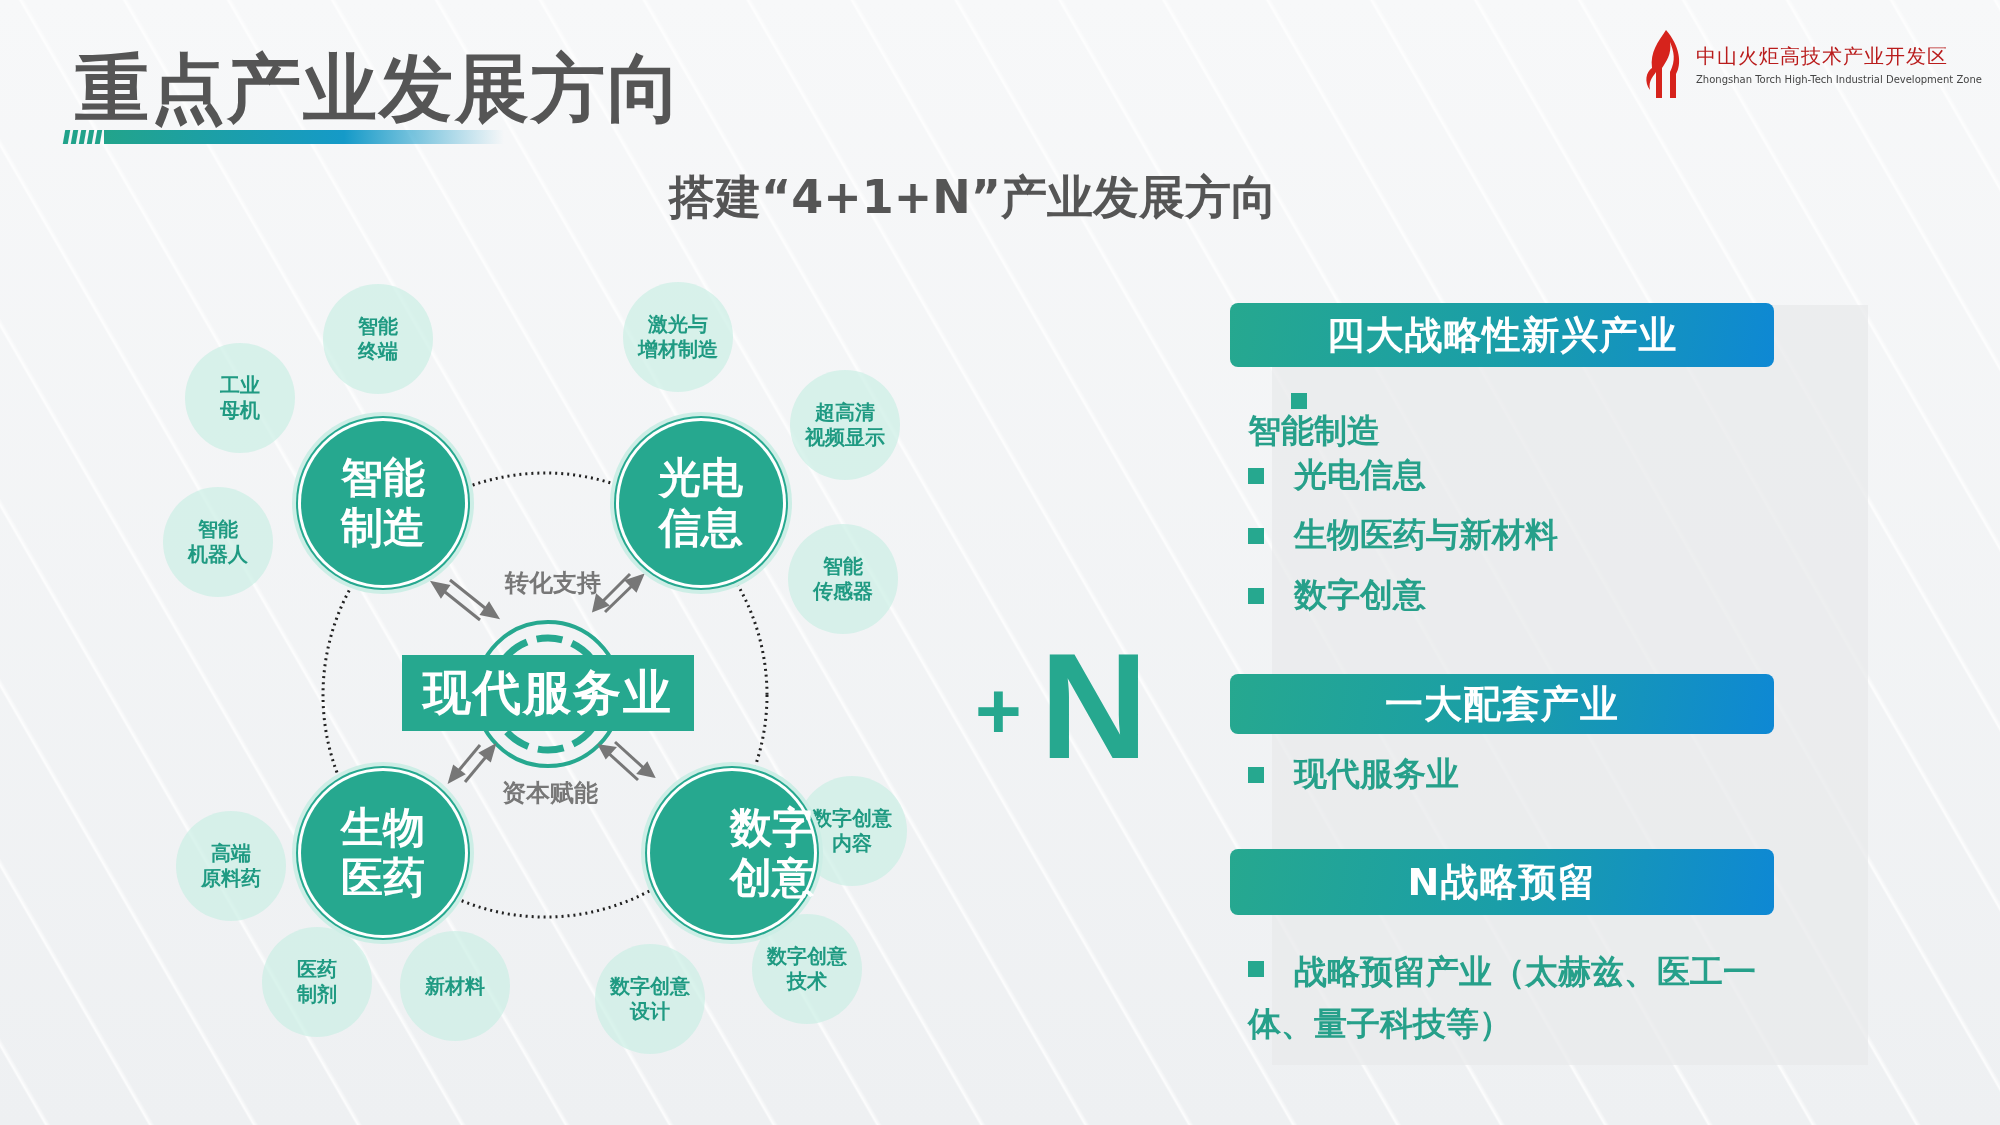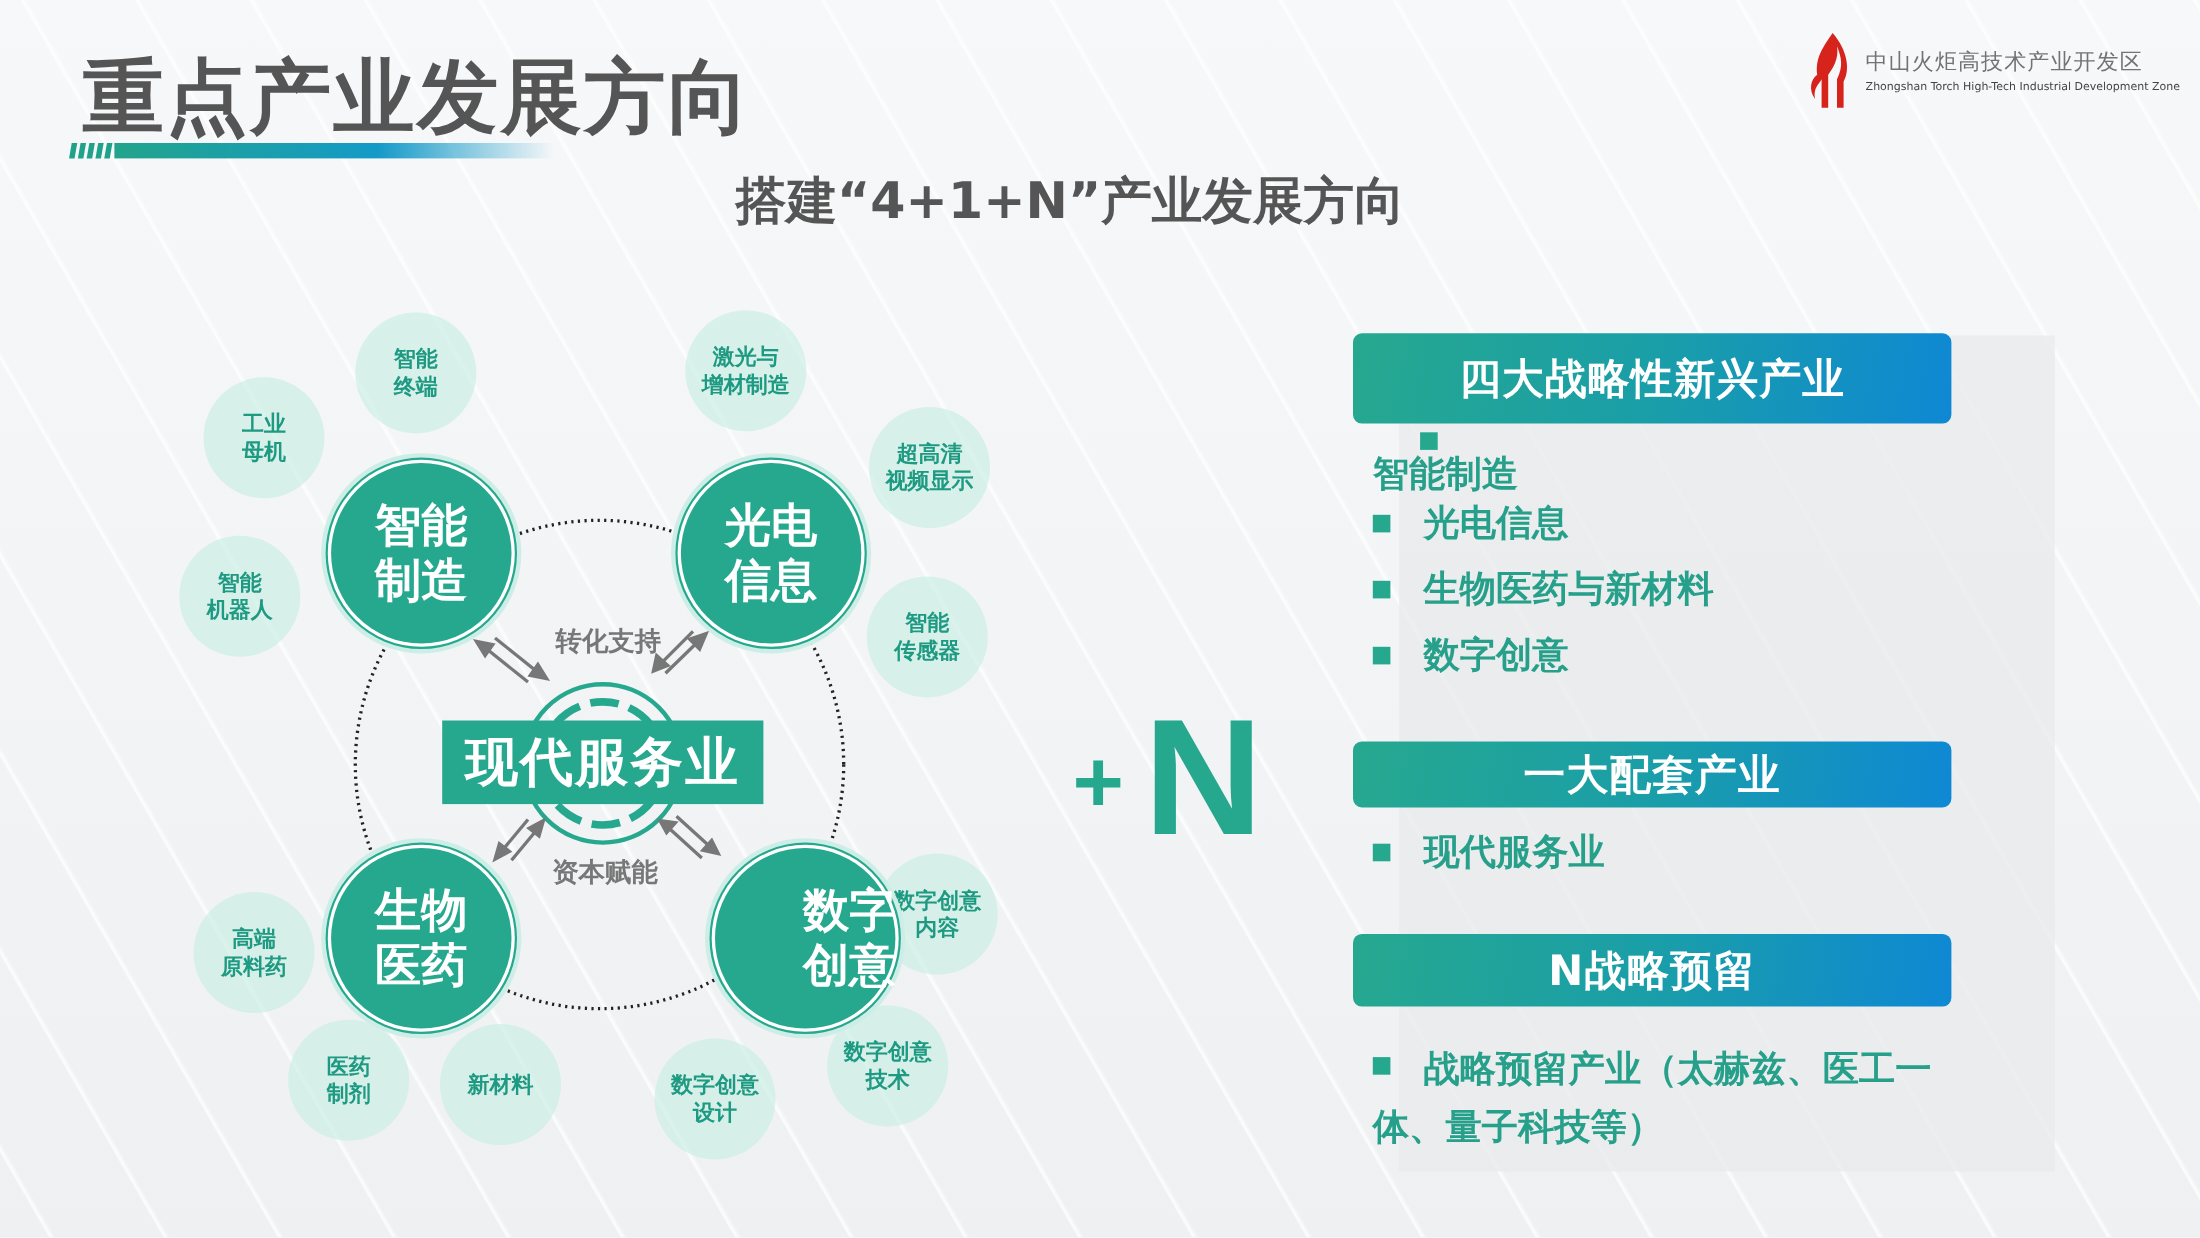--- a/index.html
+++ b/index.html
@@ -17,25 +17,25 @@
     .page-title {
       position: absolute; left: 75px; top: 40px;
       font-size: 74px; font-weight: bold; color: #555; letter-spacing: 2px;
     }
     .title-bar { position: absolute; left: 64px; top: 130px; height: 14px; width: 440px; display: flex; }
     .title-bar .stripe { width: 5px; height: 14px; background: #20a28a; margin-right: 3px; transform: skewX(-10deg); }
     .title-bar .grad { flex: 1; height: 14px; background: linear-gradient(90deg, #22a48b 0%, #159ac8 60%, rgba(21,154,200,0) 100%); }
 
     .logo { position: absolute; left: 1640px; top: 28px; display: flex; align-items: center; }
     .logo-mark { width: 44px; height: 72px; margin-right: 12px; }
-    .logo-cn { font-size: 20px; color: #737373; letter-spacing: 1px; }
+    .logo-cn { font-size: 20px; color: #b91c1c; letter-spacing: 1px; }
     .logo-en { font-size: 10px; color: #444; margin-top: 4px; }
 
     .subtitle {
-      position: absolute; left: 0; width: 1946px; top: 152px; text-align: center;
+      position: absolute; left: 0; width: 1946px; top: 167px; text-align: center;
       font-size: 46px; font-weight: bold; color: #555;
     }
     .subtitle span { display: inline-block; transform: translateX(0px); }
 
     .diagram { position: absolute; left: 0; top: 0; width: 1000px; height: 1125px; }
     .ring-svg { position: absolute; left: 0; top: 0; }
 
     .major {
       position: absolute; width: 164px; height: 164px; border-radius: 50%;
       background: #26a88f; color: #fff;
@@ -55,21 +55,21 @@
       display: flex; align-items: center; justify-content: center; letter-spacing: 2px;
     }
     .flow-label { position: absolute; font-size: 24px; color: #777; font-weight: bold; }
 
     .plus-n { position: absolute; left: 975px; top: 620px; color: #26a88f; font-weight: bold; font-family: "Liberation Sans", sans-serif; }
     .plus-n .plus { font-size: 80px; vertical-align: 20px; }
     .plus-n .n { font-size: 150px; margin-left: 18px; }
 
     .panel-bg { position: absolute; left: 1272px; top: 305px; width: 596px; height: 760px; background: rgba(232,233,235,0.75); }
     .section-header {
-      position: absolute; left: 1230px; width: 544px; height: 82px; border-radius: 8px;
+      position: absolute; left: 1230px; width: 544px; height: 64px; border-radius: 8px;
       background: linear-gradient(100deg, #26a88f 0%, #1a9ea8 50%, #0e88d4 100%);
       color: #fff; font-size: 38px; font-weight: bold;
       display: flex; align-items: center; justify-content: center; letter-spacing: 1px;
     }
     .bullet-item {
       position: absolute; left: 1248px; font-size: 33px; font-weight: bold; color: #26a08a;
       display: flex; align-items: center;
     }
     .bullet-sq { width: 16px; height: 16px; background: #26a88f; margin-right: 30px; flex: none; }
     .wrap-item { position: absolute; left: 1248px; top: 918px; width: 560px; font-size: 33px; font-weight: bold; color: #26a08a; line-height: 52px; margin-top: 28px; }

